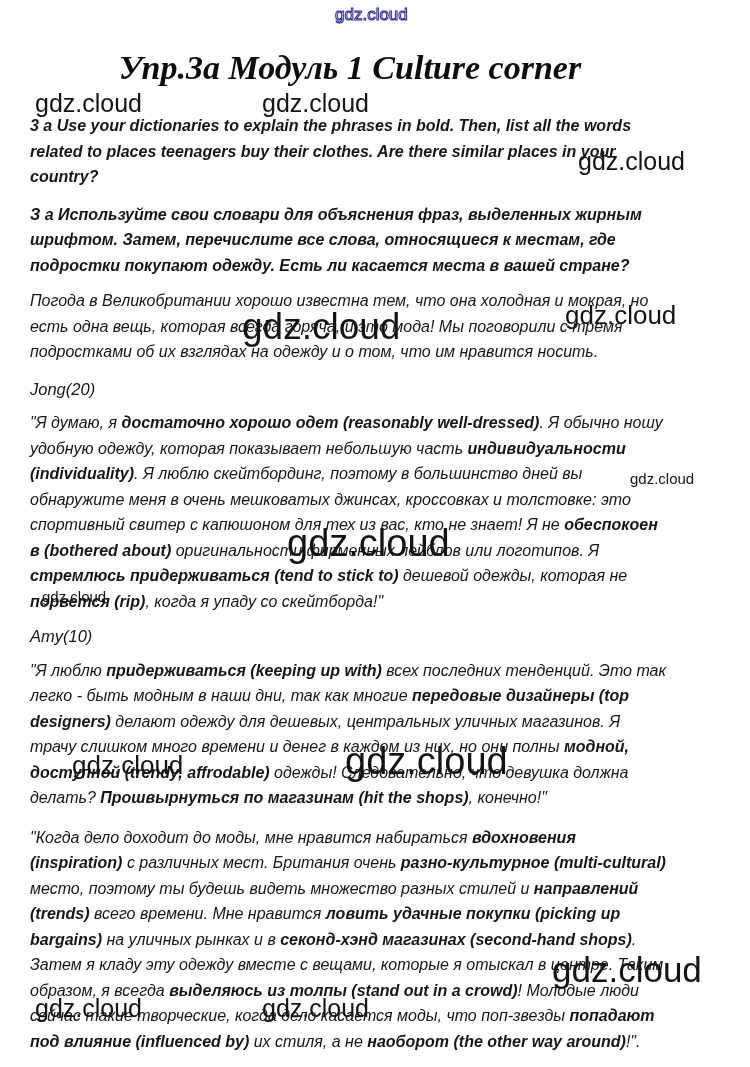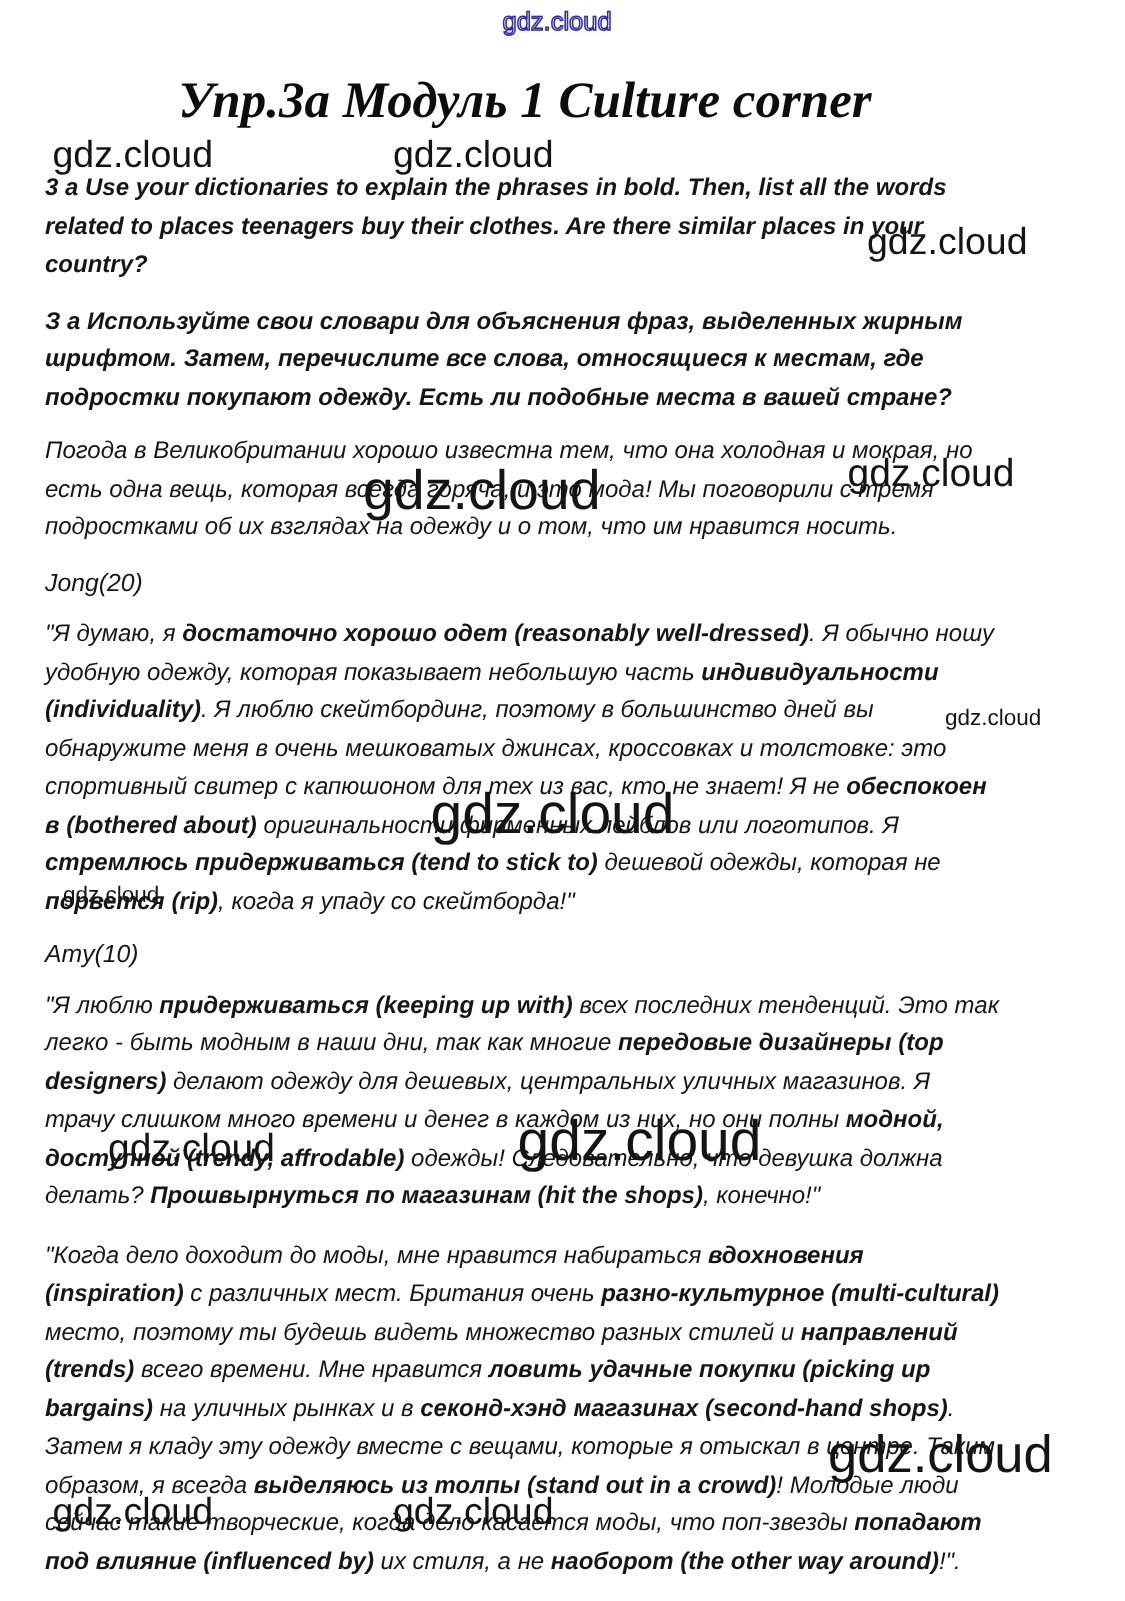--- a/index.html
+++ b/index.html
@@ -81,21 +81,21 @@
   <div class="wm" style="left:552px; top:952px; font-size:35px;">gdz.cloud</div>
   <div class="wm" style="left:35px;  top:996px; font-size:25px;">gdz.cloud</div>
   <div class="wm" style="left:262px; top:996px; font-size:25px;">gdz.cloud</div>
 
   <div class="content">
 
     <h1 class="doc-title">Упр.3а Модуль 1 Culture corner</h1>
 
     <p class="para instruction instr-en">3 a Use your dictionaries to explain the phrases in bold. Then, list all the words related to places teenagers buy their clothes. Are there similar places in your country?</p>
 
-    <p class="para instruction instr-ru">З а Используйте свои словари для объяснения фраз, выделенных жирным шрифтом. Затем, перечислите все слова, относящиеся к местам, где подростки покупают одежду. Есть ли подобные места в вашей стране?</p>
+    <p class="para instruction instr-ru">З а Используйте свои словари для объяснения фраз, выделенных жирным шрифтом. Затем, перечислите все слова, относящиеся к местам, где подростки покупают одежду. Есть ли касается места в вашей стране?</p>
 
     <p class="para intro">Погода в Великобритании хорошо известна тем, что она холодная и мокрая, но есть одна вещь, которая всегда горяча, и это мода! Мы поговорили с тремя подростками об их взглядах на одежду и о том, что им нравится носить.</p>
 
     <p class="para speaker-name">Jong(20)</p>
     <p class="para speech-1"><span>"Я думаю, я </span><b>достаточно хорошо одет (reasonably well-dressed)</b><span>. Я обычно ношу удобную одежду, которая показывает небольшую часть </span><b>индивидуальности (individuality)</b><span>. Я люблю скейтбординг, поэтому в большинство дней вы обнаружите меня в очень мешковатых джинсах, кроссовках и толстовке: это спортивный свитер с капюшоном для тех из вас, кто не знает! Я не </span><b>обеспокоен в (bothered about)</b><span> оригинальности фирменных лейблов или логотипов. Я </span><b>стремлюсь придерживаться (tend to stick to)</b><span> дешевой одежды, которая не </span><b>порвется (rip)</b><span>, когда я упаду со скейтборда!"</span></p>
 
     <p class="para speaker-name name-2">Amy(10)</p>
     <p class="para speech-2"><span>"Я люблю </span><b>придерживаться (keeping up with)</b><span> всех последних тенденций. Это так легко - быть модным в наши дни, так как многие </span><b>передовые дизайнеры (top designers)</b><span> делают одежду для дешевых, центральных уличных магазинов. Я трачу слишком много времени и денег в каждом из них, но они полны </span><b>модной, доступной (trendy, affrodable)</b><span> одежды! Следовательно, что девушка должна делать? </span><b>Прошвырнуться по магазинам (hit the shops)</b><span>, конечно!"</span></p>
 
     <p class="para speech-3"><span>"Когда дело доходит до моды, мне нравится набираться </span><b>вдохновения (inspiration)</b><span> с различных мест. Британия очень </span><b>разно-культурное (multi-cultural)</b><span> место, поэтому ты будешь видеть множество разных стилей и </span><b>направлений (trends)</b><span> всего времени. Мне нравится </span><b>ловить удачные покупки (picking up bargains)</b><span> на уличных рынках и в </span><b>секонд-хэнд магазинах (second-hand shops)</b><span>. Затем я кладу эту одежду вместе с вещами, которые я отыскал в центре. Таким образом, я всегда </span><b>выделяюсь из толпы (stand out in a crowd)</b><span>! Молодые люди сейчас такие творческие, когда дело касается моды, что поп-звезды </span><b>попадают под влияние (influenced by)</b><span> их стиля, а не </span><b>наоборот (the other way around)</b><span>!".</span></p>

